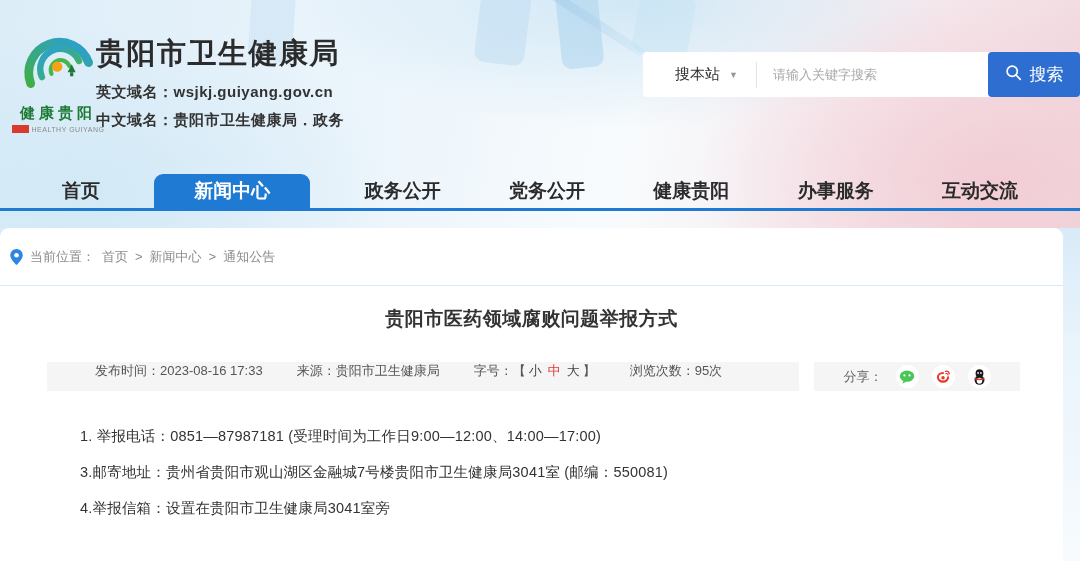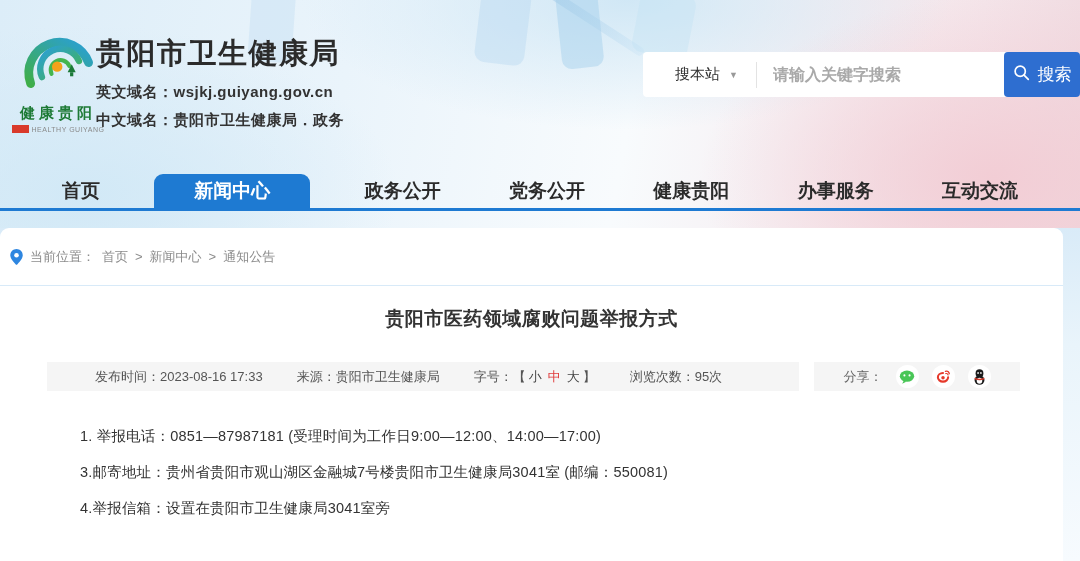--- a/index.html
+++ b/index.html
@@ -35,24 +35,24 @@
   .site-block { position:absolute; left:96px; top:34px; }
   .site-title { font-size:29px; font-weight:bold; color:#2b2b2b; letter-spacing:1.5px; }
   .domain-line { margin-top:9px; font-size:15px; font-weight:bold; color:#333; letter-spacing:.5px; }
 
   
   .search { position:absolute; top:52px; right:0; width:437px; height:45px; display:flex; }
   .search-left { flex:1; background:#fff; border-radius:4px 0 0 4px; display:flex; align-items:center; }
   .search-scope { display:flex; align-items:center; gap:9px; padding:0 10px 0 32px; font-size:15px; color:#333; cursor:pointer; }
   .caret { font-size:9px; color:#999; }
   .search-divider { width:1px; height:26px; background:#e3e3e3; margin:0 6px 0 8px; }
-  .search-input { flex:1; border:none; outline:none; font-size:16px; color:#a21caf; background:transparent; padding:0 10px;
-    font-family:"Liberation Sans","DejaVu Sans",sans-serif;font-weight:bold; }
+  .search-input { flex:1; border:none; outline:none; font-size:13px; color:#a21caf; background:transparent; padding:0 10px;
+    font-family:"Liberation Sans","DejaVu Sans",sans-serif; }
   .search-input::placeholder { color:#a9a9a9; }
-  .search-btn { width:76px; background:#2e6ed0; border:none; border-radius:4px; margin-left:-3px; color:#fff;
+  .search-btn { width:92px; background:#2e6ed0; border:none; border-radius:4px; margin-left:-3px; color:#fff;
     display:flex; align-items:center; justify-content:center; gap:8px; font-size:17px; cursor:pointer;
     font-family:"Liberation Sans","DejaVu Sans",sans-serif; }
 
   
   .nav { position:absolute; left:0; right:0; top:177px; height:34px; border-bottom:3px solid #1e7ad2;
     display:flex; justify-content:space-between; align-items:flex-end; padding:0 48px; }
   .nav-item { height:34px; line-height:34px; font-size:19px; font-weight:bold; color:#2b2b2b;
     padding:0 14px; cursor:pointer; white-space:nowrap; }
   .nav-item.active { background:#1e7ad2; color:#fff; border-radius:9px 9px 0 0; padding:0 40px; }
 
@@ -63,21 +63,21 @@
 
   
   .breadcrumb { height:58px; display:flex; align-items:center; gap:7px; padding-left:10px;
     border-bottom:1px solid #d8eaf8; font-size:13px; color:#8c8c8c; }
   .crumb-link { color:#8c8c8c; cursor:pointer; }
   .crumb-sep { color:#8c8c8c; }
 
   
   .article-title { margin-top:20px; text-align:center; font-size:19px; font-weight:bold; color:#333; letter-spacing:.5px; }
   .meta-row { display:flex; gap:15px; margin:30px 43px 0 47px; height:29px; font-size:13px; color:#555; }
-  .meta-main { flex:1; background:#f5f5f5; display:flex; align-items:center; padding-left:48px; gap:34px; white-space:nowrap; }
+  .meta-main { flex:1; background:#f5f5f5; display:flex; align-items:flex-start; padding-left:48px; gap:34px; white-space:nowrap; }
   .meta-item { display:flex; align-items:center; }
   .fs-small,.fs-large { color:#444; margin:0 3px; cursor:pointer; }
   .fs-medium { color:#e03c3c; margin:0 3px; cursor:pointer; }
   .share-box { width:206px; background:#f5f5f5; display:flex; align-items:center; justify-content:center; gap:13px; color:#666; }
   .share-circle { width:23px; height:23px; border-radius:50%; background:#fff; display:flex; align-items:center; justify-content:center; cursor:pointer; }
 
   .body-text { margin:36px 60px 0 80px; }
   .body-text p { font-size:14.5px; color:#333; margin-bottom:17px; letter-spacing:.2px; }
 </style>
 </head>

